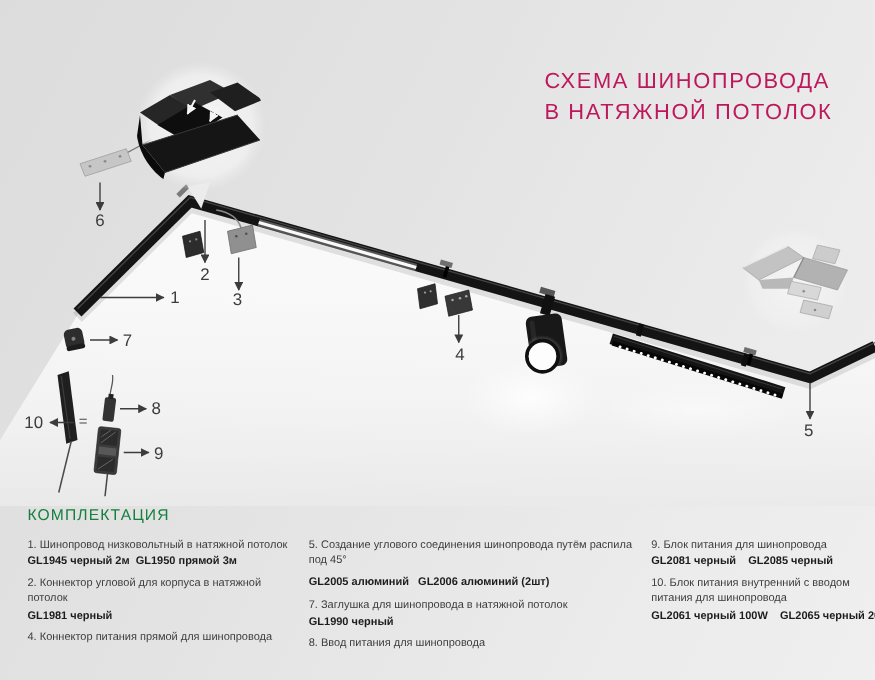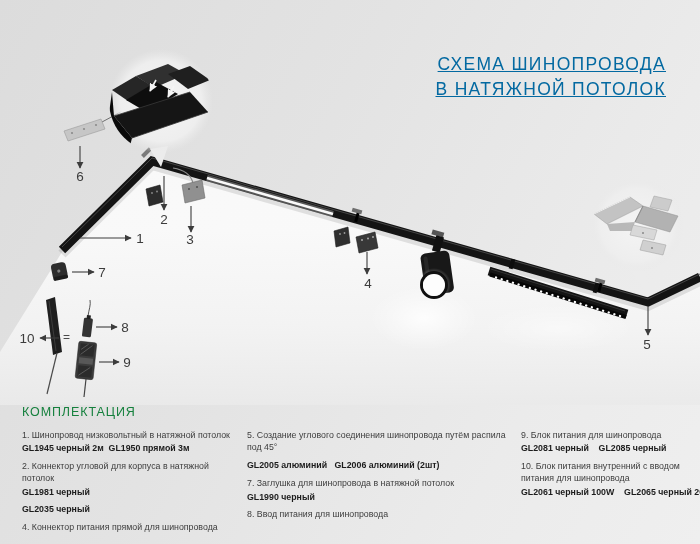--- a/index.html
+++ b/index.html
@@ -1,22 +1,22 @@
 <!DOCTYPE html>
 <html><head>
 <meta charset="utf-8">
 <style>
   html,body{margin:0;padding:0;}
   body{width:700px;height:544px;overflow:hidden;
        font-family:"Liberation Sans",sans-serif;
        background:linear-gradient(118deg,#dcdcdc 0%,#e3e3e3 40%,#ebebeb 75%,#efefef 100%);}
   .stage{position:relative;width:700px;height:544px;}
   svg{position:absolute;left:0;top:0;}
-  .title{position:absolute;top:52px;right:34px;text-align:right;
-         font-size:17.5px;letter-spacing:1.3px;line-height:1.45;color:#0369a1;text-decoration:underline;}
+  .title{position:absolute;top:52px;right:34px;text-align:left;
+         font-size:17.5px;letter-spacing:1.3px;line-height:1.45;color:#be185d;}
   .list-heading{position:absolute;left:22px;top:405px;font-size:12.5px;
          letter-spacing:.9px;color:#15803d;}
   .col{position:absolute;top:430px;font-size:8.8px;color:#3d3d3d;}
   .col1{left:22px;width:218px;}
   .col2{left:247px;width:272px;}
   .col3{left:521px;width:172px;}
   .item{margin-bottom:6.5px;}
   .desc{line-height:1.35;}
   .codes{font-weight:bold;color:#1c1c1c;margin-top:1.5px;white-space:pre;line-height:1.3;}
   text{font-family:"Liberation Sans",sans-serif;font-size:13.5px;fill:#3c3c3c;}
@@ -233,21 +233,20 @@
 <div class="col col1">
   <div class="item">
         <div class="desc">1. Шинопровод низковольтный в натяжной потолок</div>
         <div class="codes">GL1945 черный 2м  GL1950 прямой 3м</div>
       </div>
   <div class="item">
         <div class="desc">2. Коннектор угловой для корпуса в натяжной потолок</div>
         <div class="codes">GL1981 черный</div>
       </div>
   <div class="item">
-        <div class="codes">GL2035 черный</div>
       </div>
   <div class="item">
         <div class="desc">4. Коннектор питания прямой для шинопровода</div>
       </div>
 </div>
 
 <div class="col col2">
   <div class="item">
         <div class="desc">5. Создание углового соединения шинопровода путём распила под 45°</div>
       </div>

